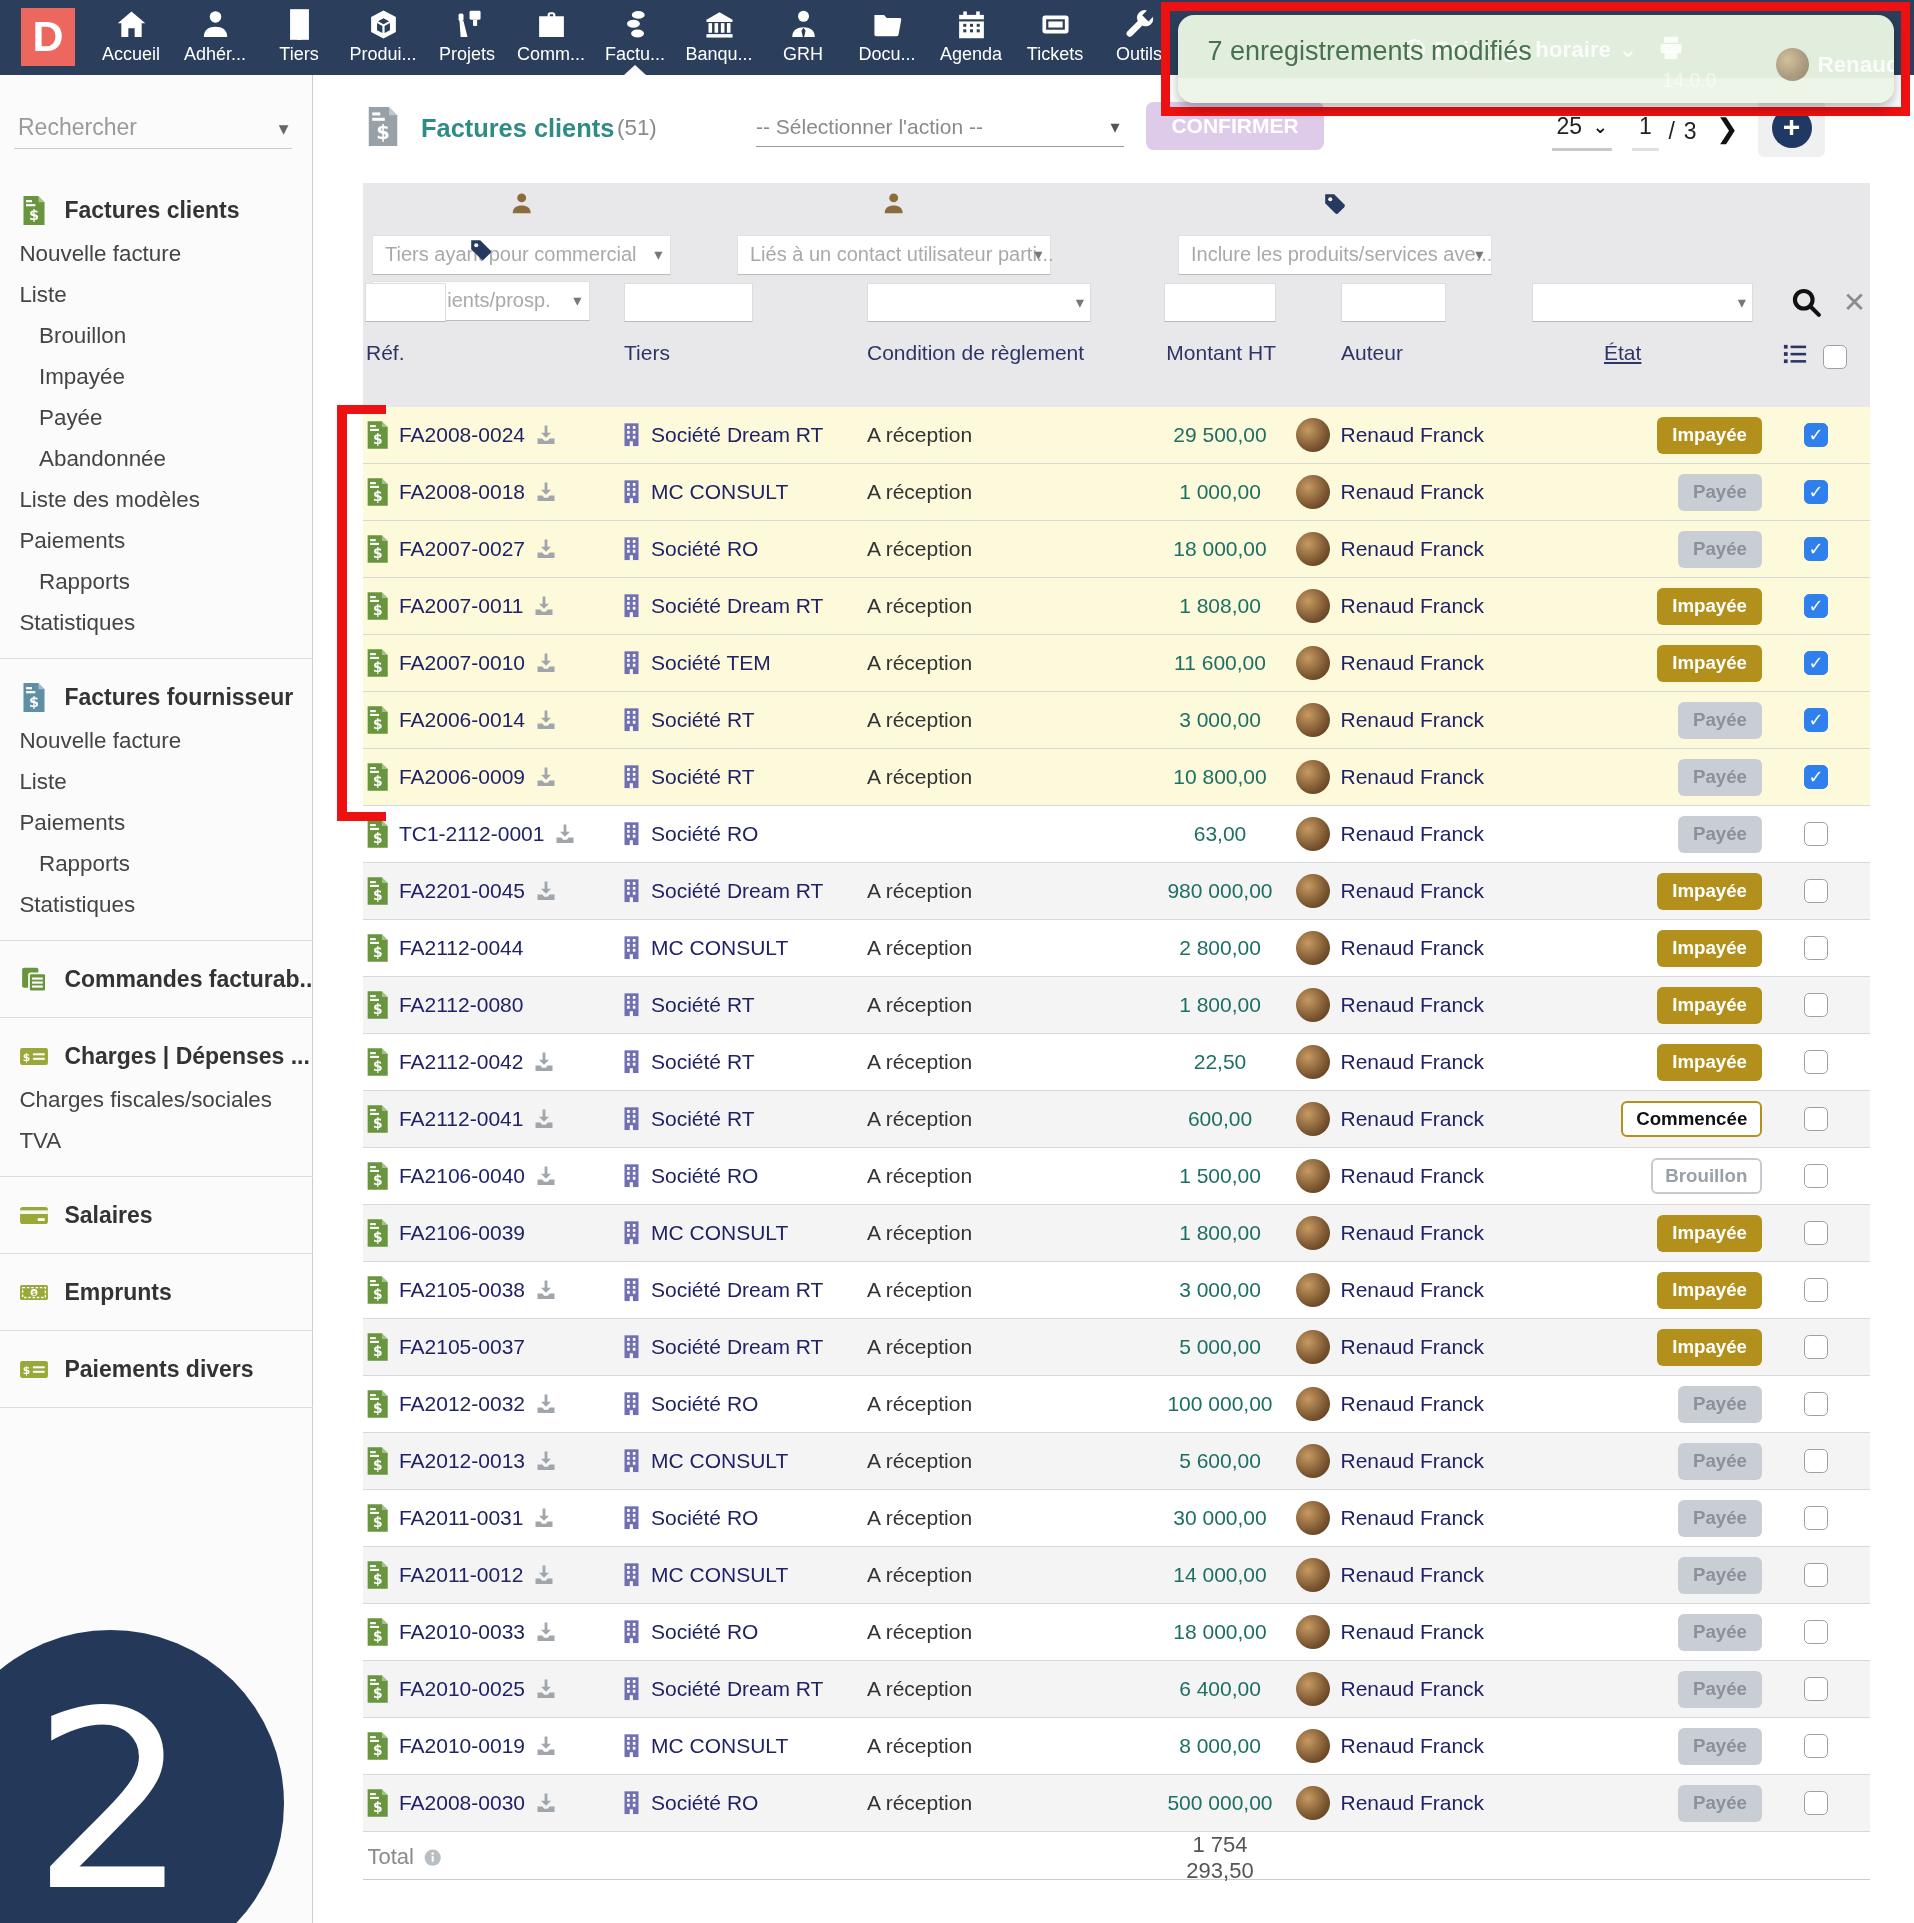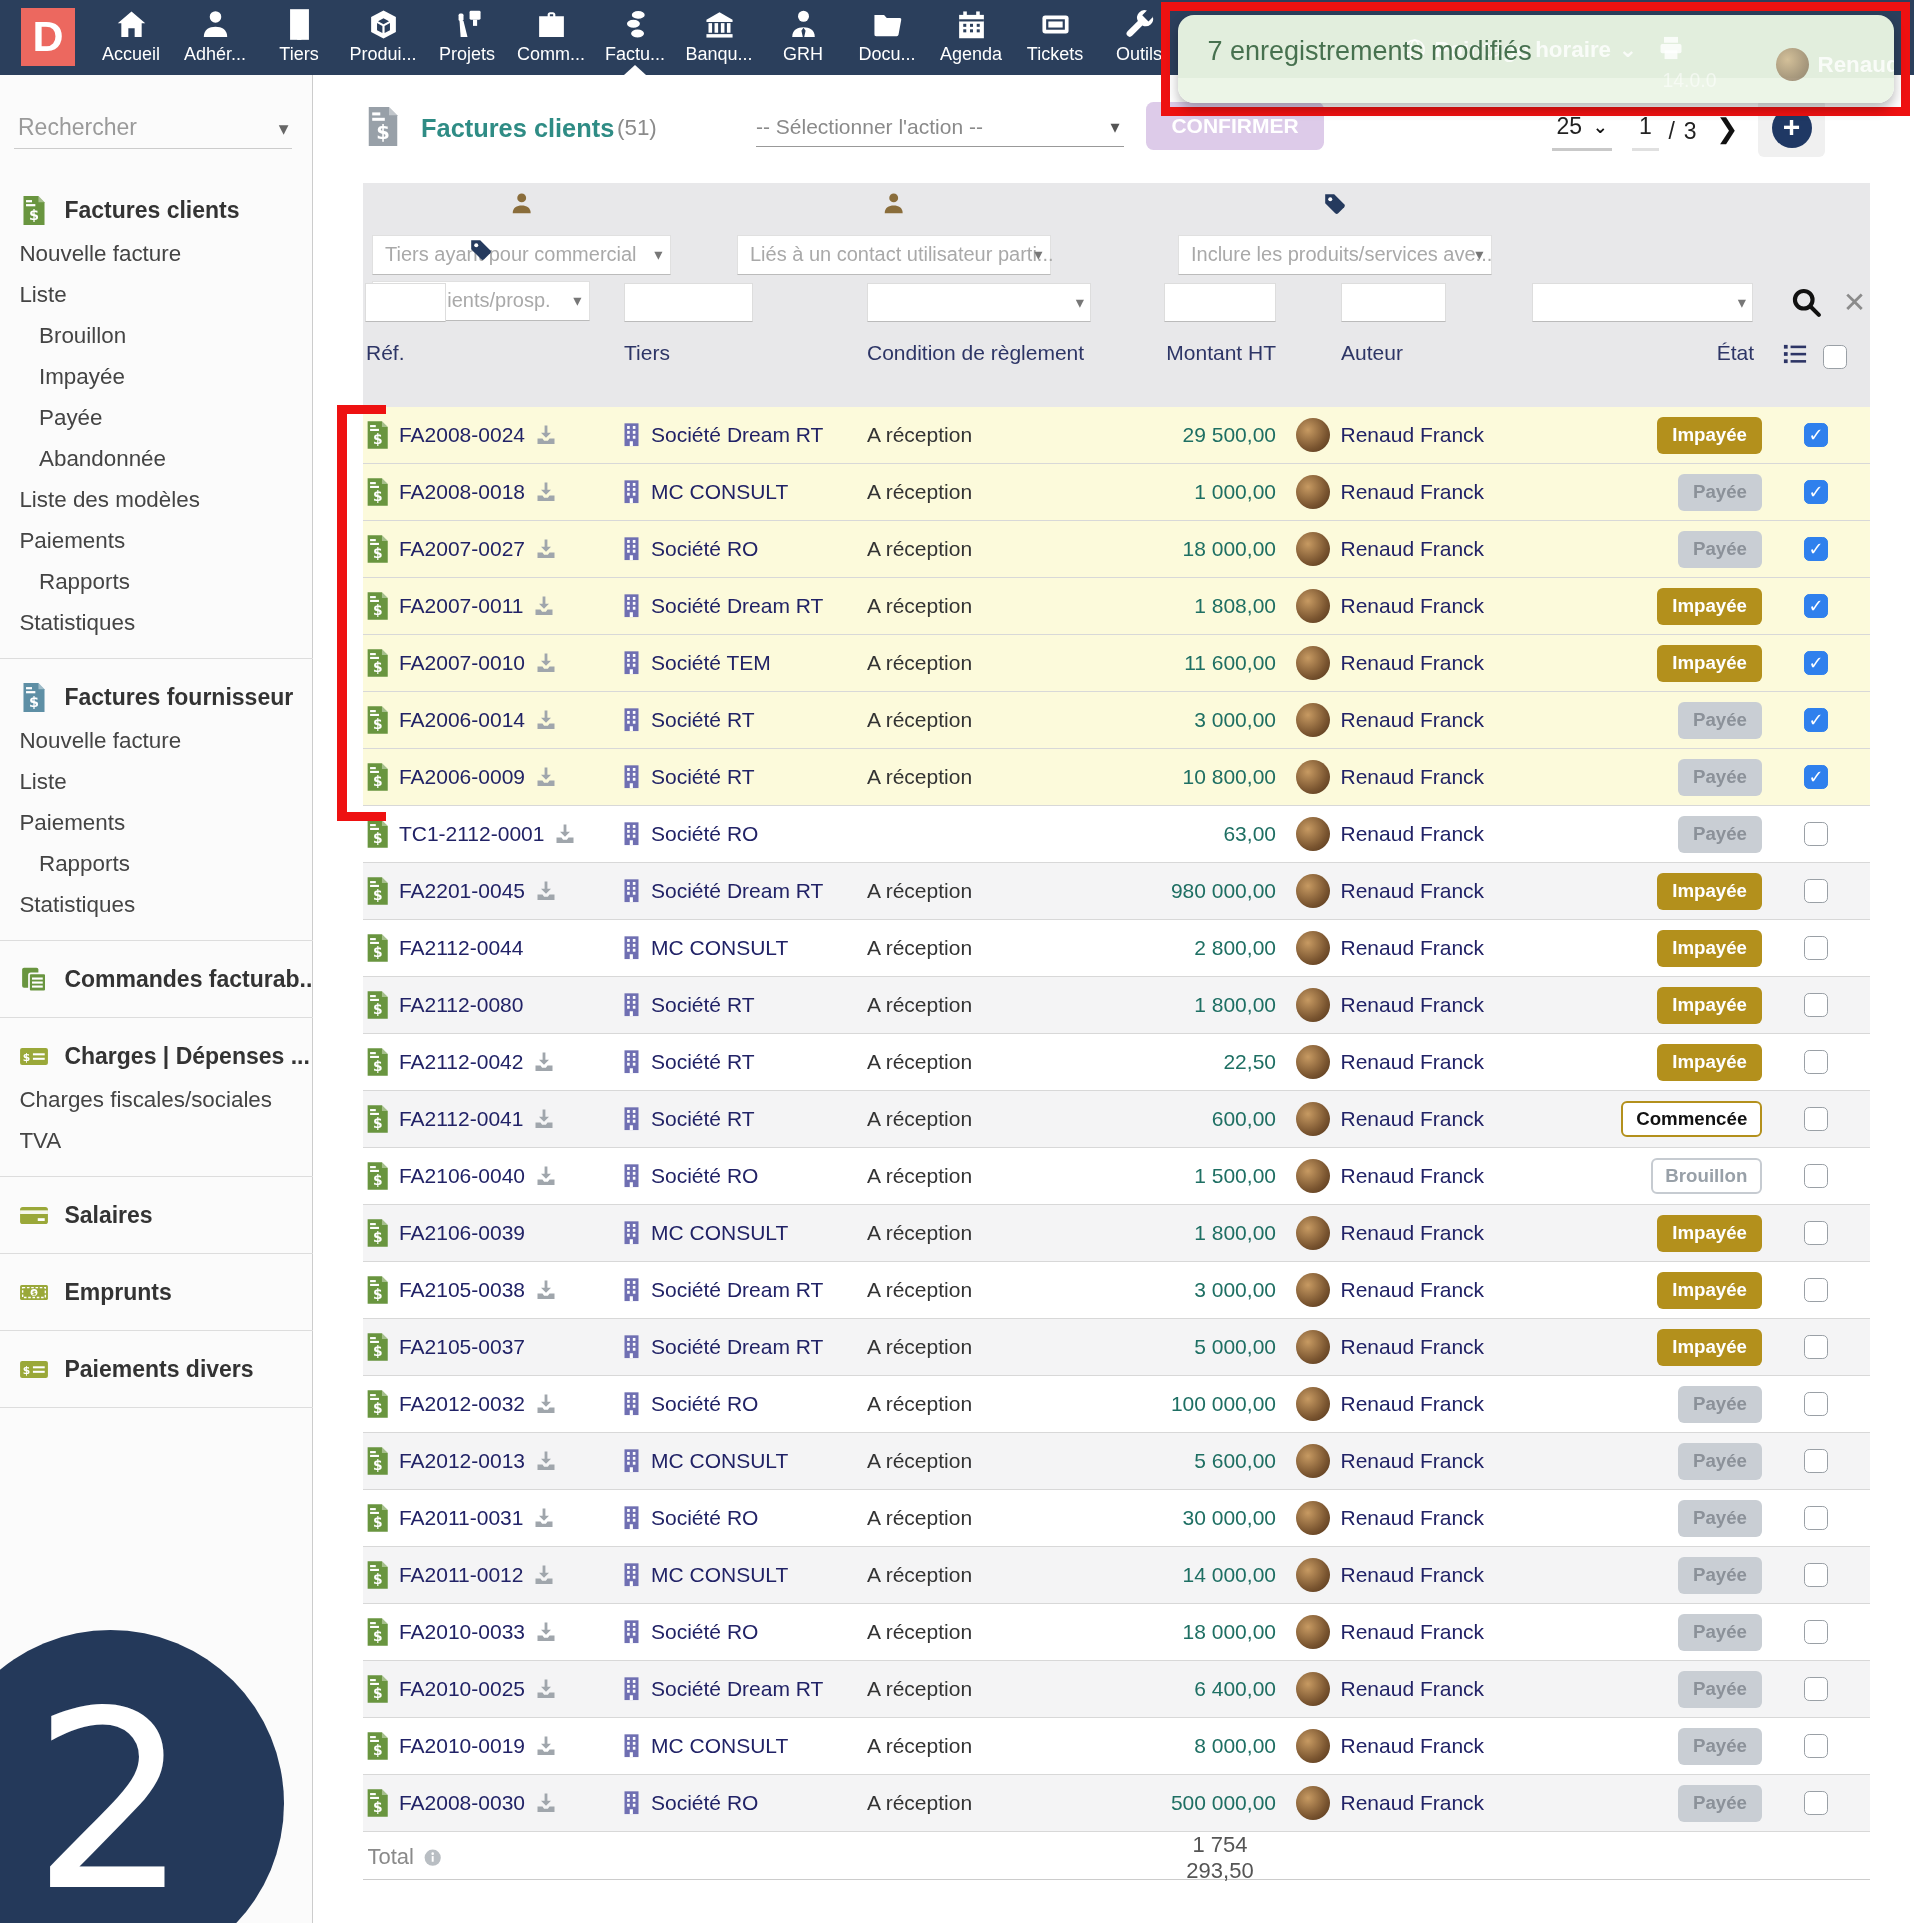--- a/index.html
+++ b/index.html
@@ -106,21 +106,21 @@
   .cselect .caret{ position:absolute; right:6px; top:9px; color:#777; font-size:16.4px;}
   .search-act { position:absolute; top:10.5px; width:33px; height:33px; cursor:pointer;}
   .sa-go{ left:1427px; color:#111;} .sa-clear{ left:1475px; color:#8b8b8b; font-size:28px; font-weight:bold;
     display:flex; align-items:center; justify-content:center;}
   .search-act svg{width:100%;height:100%;}
 
   .cols-head { position:relative; height:48px; font-size:21px; color:#2d3566; }
   .ch { position:absolute; bottom:10.5px; white-space:nowrap; }
   .ch-ref{left:3px;} .ch-tiers{left:261px;} .ch-cond{left:504px;}
   .ch-amount{left:801px; width:112px; text-align:right;} .ch-author{left:978px;}
-  .ch-state{left:1241px; width:150px; text-align:right;}
+  .ch-state{left:1241px; width:150px; text-decoration:underline;}
   .ch-list{ left:1418px; bottom:7.5px; width:28px; height:28px; color:#2d3566; cursor:pointer;}
   .ch-list svg{width:100%;height:100%;}
   .ch-cb{ left:1460px; bottom:6px; cursor:pointer;}
 
   
   .row { position:relative; height:57px; background:#fff; border-bottom:0.7px solid #d8d8d8;
     display:grid; grid-template-columns:258px 246px 297px 112px 419px 67px 1fr; align-items:center;
     font-size:21px; color:#222; }
   .row.hl { background:#fcfadb; }
   .row.alt { background:#f4f4f5; }
@@ -128,21 +128,21 @@
   .doc-ic { width:25.4px; height:30px; flex:0 0 auto; color:#69953f; }
   .doc-ic svg{width:100%;height:100%;}
   .ref-link { color:#212266; cursor:pointer; white-space:nowrap; }
   .dl { width:24px; height:24px; color:#a0a6ac; cursor:pointer; flex:0 0 auto;}
   .dl svg{width:100%;height:100%;}
   .cell-tiers { display:flex; align-items:center; gap:9px; }
   .bld-ic { width:21px; height:25.4px; color:#6f6fb2; flex:0 0 auto;}
   .bld-ic svg{width:100%;height:100%;}
   .company-label { color:#212266; cursor:pointer; white-space:nowrap;}
   .cond { color:#333; }
-  .amount { text-align:right; color:#1e6f63; }
+  .amount { text-align:center; color:#1e6f63; }
   .cell-author { display:flex; align-items:center; gap:10.5px; padding-left:20px;}
   .avatar { width:34px; height:34px; border-radius:50%; flex:0 0 auto;
     background:radial-gradient(circle at 35% 35%, #c79a62, #7a5530 60%, #4e3118); }
   .author-label { color:#212266; cursor:pointer; white-space:nowrap;}
   .cell-state { grid-column:6; display:flex; justify-content:flex-end; }
   .badge { font-size:18.7px; font-weight:bold; border-radius:6px; padding:7.5px 15px; white-space:nowrap;}
   .badge.unpaid { background:#b3901c; color:#fff; }
   .badge.paid { background:#c9ced4; color:#8b9199; }
   .badge.started { background:#fff; color:#111; border:2.2px solid #b3901c; padding:5.2px 12.7px;}
   .badge.draft { background:#fff; color:#98a0a8; border:2.2px solid #c6cbd1; padding:5.2px 12.7px;}

